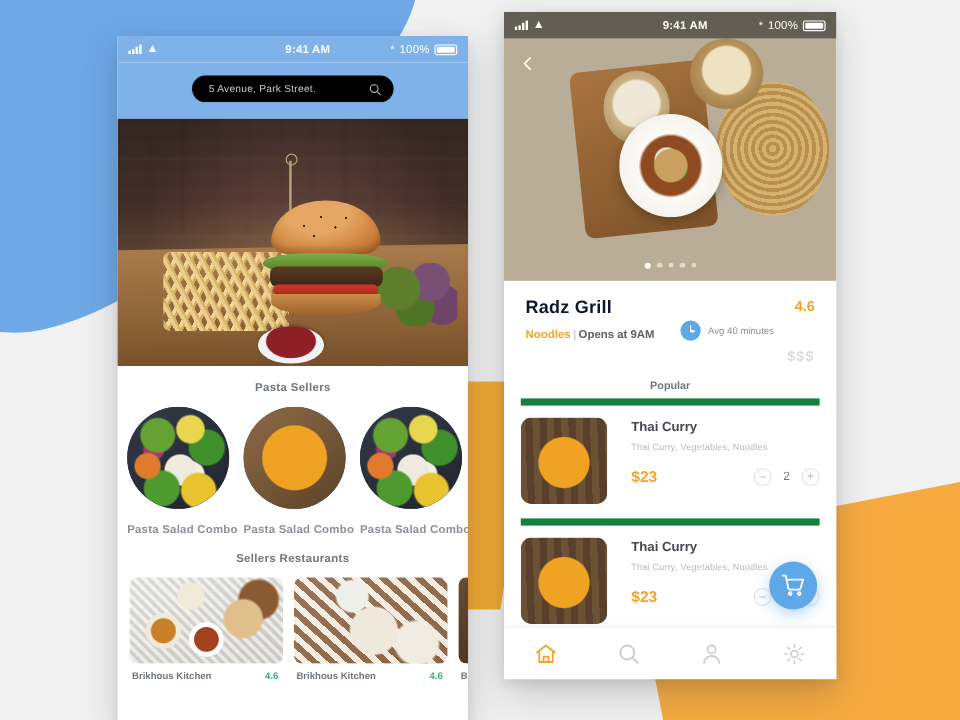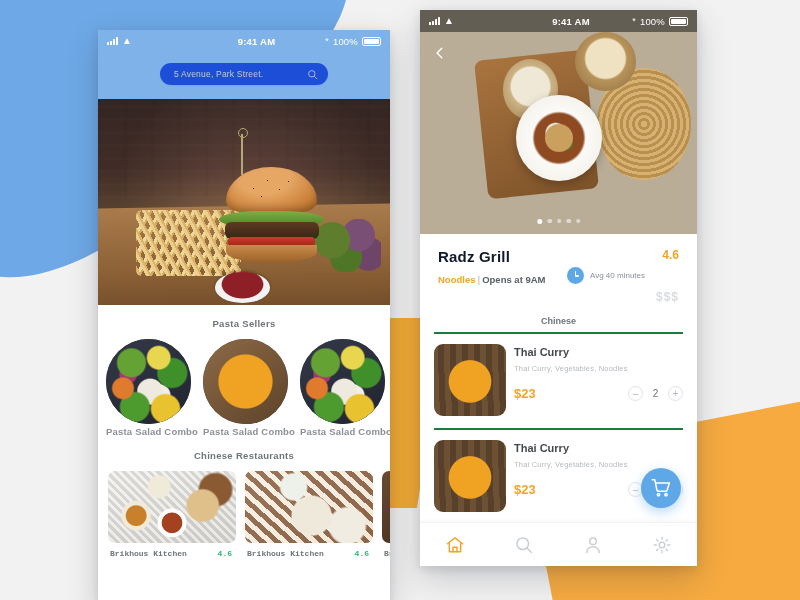--- a/index.html
+++ b/index.html
@@ -63,21 +63,21 @@
   .bars i:nth-child(3){height:6px}.bars i:nth-child(4){height:8px}
   .wifi { font-size: 10px; line-height: 1; }
   .batt {
     width: 19px; height: 9px; border: 1px solid currentColor; border-radius: 2px;
     position: relative; display: inline-block;
   }
   .batt::after { content:""; position:absolute; left:1px; top:1px; bottom:1px; right:1px; background: currentColor; border-radius:1px; }
 
   .search-band { background: #7fb2e9; padding: 11px 0 14px; display: flex; justify-content: center; }
   .search-pill {
-    width: 168px; height: 22px; background: #1d4ed8; border-radius: 11px;
+    width: 168px; height: 22px; background: #000000; border-radius: 11px;
     display: flex; align-items: center; padding: 0 10px 0 14px;
     box-shadow: 0 1px 2px rgba(0,0,0,.06);
   }
   .search-pill .ph { flex: 1; font-size: 8.5px; color: #c5c9ce; letter-spacing: .2px; }
   .mag { width: 11px; height: 11px; flex: 0 0 auto; color: #b9bec4; }
 
   .hero-burger {
     height: 206px; position: relative; overflow: hidden;
     background:
       radial-gradient(circle at 52% 46%, rgba(0,0,0,0) 0 8%, rgba(0,0,0,.08) 30%, rgba(0,0,0,.3) 70%),
@@ -185,26 +185,26 @@
     background:
       radial-gradient(circle at 50% 50%, #f0a323 0 44%, transparent 46%),
       radial-gradient(circle at 50% 50%, #e9e3d6 0 36%, transparent 38%),
       radial-gradient(circle at 38% 40%, #5d8c2c 0 13%, transparent 15%),
       radial-gradient(circle at 62% 36%, #d2622a 0 11%, transparent 13%),
       radial-gradient(circle at 44% 64%, #9a3f6f 0 12%, transparent 14%),
       radial-gradient(circle at 66% 62%, #4e7f26 0 12%, transparent 14%),
       linear-gradient(140deg, #8d6a47, #5d4329);
   }
   .bs-label {
-    margin-top: 2px; font-size: 9.5px; font-weight: bold; color: #8b9097; letter-spacing: .2px;
+    margin-top: 12px; font-size: 9.5px; font-weight: bold; color: #8b9097; letter-spacing: .2px;
     white-space: nowrap;
   }
 
   .restaurants { display: flex; gap: 11px; padding: 0 10px; overflow: hidden; }
-  .rest-card { flex: 0 0 auto; width: 126px; font-family: Liberation Mono, monospace; }
+  .rest-card { flex: 0 0 auto; width: 126px; }
   .rest-img { width: 128px; height: 72px; border-radius: 7px; overflow: hidden; position: relative; }
   .rimg-1 {
     background:
       radial-gradient(circle at 22% 62%, #c8802a 0 9%, #f2ead9 10% 13%, transparent 14%),
       radial-gradient(circle at 50% 72%, #a4421f 0 12%, #ffffff 13% 17%, transparent 18%),
       radial-gradient(circle at 74% 48%, #e0c08a 0 15%, transparent 17%),
       radial-gradient(circle at 84% 26%, #8a5a32 0 13%, transparent 15%),
       radial-gradient(circle at 40% 22%, #f0ead9 0 11%, transparent 13%),
       repeating-linear-gradient(45deg, rgba(190,195,200,.35) 0 3px, rgba(255,255,255,.55) 3px 6px),
       linear-gradient(160deg, #e8e6e0, #cfcac2);
@@ -300,22 +300,22 @@
   .clock::before, .clock::after { content:""; position:absolute; background:#fff; border-radius:1px; }
   .clock::before { width: 1.4px; height: 5px; left: 7.8px; top: 4px; }
   .clock::after { width: 4px; height: 1.4px; left: 7.8px; top: 8.2px; }
   .avg-text { font-size: 8px; color: #8b9097; }
   .price-tier { margin-top: 6px; font-size: 12px; font-weight: bold; color: #d8dce0; letter-spacing: 1px; }
 
   .cat-title { text-align: center; font-size: 9px; font-weight: bold; color: #6f757c; padding: 8px 0 6px; }
 
   .menu-list { padding: 0 14px; }
   .menu-item {
-    display: flex; gap: 8px; padding: 10px 0 12px;
-    border-top: 2px solid #15803d;
+    display: flex; gap: 20px; padding: 10px 0 12px;
+    border-top: 6px solid #15803d;
   }
   .mi-img { width: 72px; height: 72px; border-radius: 9px; flex: 0 0 auto; overflow: hidden; position: relative;
     background:
       radial-gradient(circle at 50% 52%, #f0a323 0 40%, transparent 42%),
       radial-gradient(circle at 50% 52%, #e9e3d6 0 31%, transparent 33%),
       radial-gradient(circle at 40% 40%, #5d8c2c 0 12%, transparent 14%),
       radial-gradient(circle at 60% 38%, #cf6a2c 0 10%, transparent 12%),
       radial-gradient(circle at 44% 66%, #9a3f6f 0 11%, transparent 13%),
       radial-gradient(circle at 64% 64%, #4e7f26 0 11%, transparent 13%),
       repeating-linear-gradient(88deg, #6d5134 0 6px, #59402a 6px 12px);
@@ -420,21 +420,21 @@
         <div class="bs-label">Pasta Salad Combo</div>
       </div>
       <div class="bs-item">
         <div class="bs-circle">
             <div class="bowl-a"></div>
           </div>
         <div class="bs-label">Pasta Salad Combo</div>
       </div>
     </div>
 
-    <div class="sec-title">Chinese Restaurants</div>
+    <div class="sec-title">Sellers Restaurants</div>
 
     <div class="restaurants">
       <div class="rest-card">
         <div class="rest-img rimg-1"></div>
         <div class="rest-meta">
           <span class="rest-name">Brikhous Kitchen</span>
           <span class="rest-rate">4.6</span>
         </div>
       </div>
       <div class="rest-card">
@@ -505,21 +505,21 @@
           <div class="rating-num">4.6</div>
           <div class="avg-row">
             <span class="clock"></span>
             <span class="avg-text">Avg 40 minutes</span>
           </div>
           <div class="price-tier">$$$</div>
         </div>
       </div>
     </div>
 
-    <div class="cat-title">Chinese</div>
+    <div class="cat-title">Popular</div>
 
     <div class="menu-list">
 
       <div class="menu-item">
         <div class="mi-img"></div>
         <div class="mi-body">
           <div class="mi-name">Thai Curry</div>
           <div class="mi-desc">Thai Curry, Vegetables, Noodles</div>
           <div class="mi-foot">
             <span class="mi-price">$23</span>

